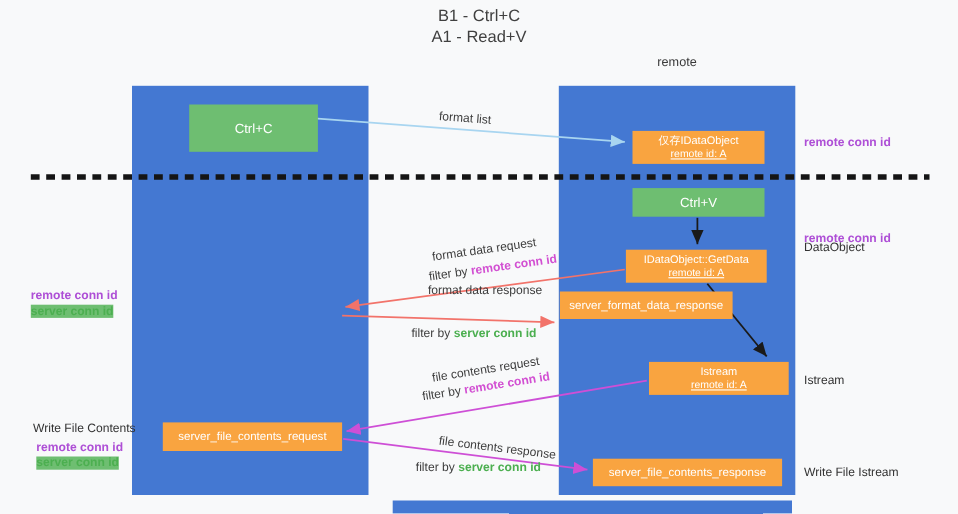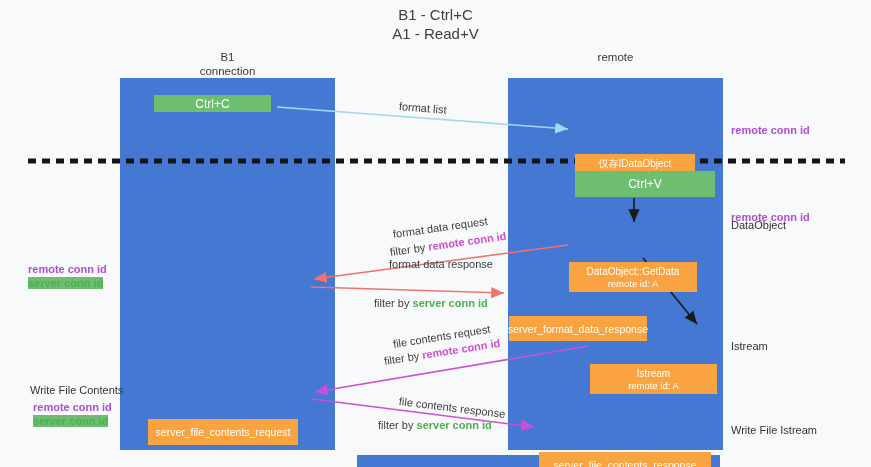--- a/index.html
+++ b/index.html
@@ -7,23 +7,23 @@
          font-family:"Liberation Sans",sans-serif;overflow:hidden;}
   .title-block{position:absolute;top:5px;left:0;right:0;text-align:center;
                font-size:15px;color:#404040;line-height:19px;z-index:5;}
   .lane{position:absolute;top:78px;width:215px;height:372px;background:#4478D2;z-index:1;}
   .lane-header{position:absolute;top:50px;width:215px;text-align:center;
                font-size:11.5px;color:#3a3a3a;line-height:14px;z-index:5;}
   .arrows{position:absolute;left:0;top:0;z-index:2;pointer-events:none;}
   .node{position:absolute;display:flex;flex-direction:column;align-items:center;
         justify-content:center;color:#fff;text-align:center;z-index:3;}
   .green{background:#6EBE71;font-size:12px;}
-  .orange{background:#F9A440;margin-top:35px;}
+  .orange{background:#F9A440;}
   .node .l1{font-size:10px;line-height:12px;}
-  .node .l2{font-size:9.5px;line-height:11px;}
+  .node .l2{font-size:9.5px;line-height:11px;text-decoration:underline;}
   .node .single{font-size:10.5px;}
   .edge-label{position:absolute;font-size:11px;color:#3d3d3d;white-space:nowrap;
               z-index:4;transform-origin:left center;}
   .rot4{transform:rotate(4.5deg);}
   .rotm8{transform:rotate(-8deg);}
   .rotm9{transform:rotate(-9deg);}
   .rot7{transform:rotate(7deg);}
   .magenta{color:#D24FD2;font-weight:700;}
   .grn{color:#4CAF50;font-weight:700;}
   .ann{position:absolute;font-size:11px;color:#333;white-space:nowrap;z-index:4;}
@@ -35,24 +35,20 @@
 </head>
 <body>
 
 <div class="stage">
 
   <div class="title-block">
     <div>B1 - Ctrl+C</div>
     <div>A1 - Read+V</div>
   </div>
 
-  <div class="lane-header" style="left:120px">
-    <div>B1</div>
-    <div>connection</div>
-  </div>
   <div class="lane-header" style="left:508px">
     <div>remote</div>
   </div>
 
   <div class="lane" style="left:120px"></div>
   <div class="lane" style="left:508px"></div>
   <div class="bottom-bar"></div>
 
   <svg class="arrows" width="871" height="467">
     <defs>
@@ -72,49 +68,49 @@
     <line x1="28" y1="161" x2="845" y2="161" stroke="#151515" stroke-width="5" stroke-dasharray="8 6"></line>
     <line x1="277" y1="107" x2="568" y2="129" stroke="#A8D5F0" stroke-width="1.6" marker-end="url(#mBlue)"></line>
     <line x1="634" y1="198" x2="634" y2="222" stroke="#1A1A1A" stroke-width="1.6" marker-end="url(#mBlack)"></line>
     <line x1="568" y1="245" x2="314" y2="279" stroke="#F2736A" stroke-width="1.6" marker-end="url(#mSalmon)"></line>
     <line x1="311" y1="287" x2="504" y2="293" stroke="#F2736A" stroke-width="1.6" marker-end="url(#mSalmon)"></line>
     <line x1="643" y1="258" x2="697" y2="324" stroke="#1A1A1A" stroke-width="1.6" marker-end="url(#mBlack)"></line>
     <line x1="588" y1="346" x2="315" y2="392" stroke="#CE4FD6" stroke-width="1.6" marker-end="url(#mMagenta)"></line>
     <line x1="312" y1="399" x2="534" y2="427" stroke="#CE4FD6" stroke-width="1.6" marker-end="url(#mMagenta)"></line>
   </svg>
 
-  <div class="node green" style="left:154px;top:95px;width:117px;height:17px">
+  <div class="node green" style="left:172px;top:95px;width:117px;height:43px">
     <span>Ctrl+C</span>
   </div>
 
   <div class="node orange" style="left:575px;top:119px;width:120px;height:30px">
     <span class="l1">仅存IDataObject</span>
     <span class="l2">remote id: A</span>
   </div>
 
-  <div class="node green" style="left:575px;top:171px;width:140px;height:26px">
+  <div class="node green" style="left:575px;top:171px;width:120px;height:26px">
     <span>Ctrl+V</span>
   </div>
 
   <div class="node orange" style="left:569px;top:227px;width:128px;height:30px">
-    <span class="l1">DataObject::GetData</span>
+    <span class="l1">IDataObject::GetData</span>
     <span class="l2">remote id: A</span>
   </div>
 
 
-  <div class="node orange" style="left:509px;top:281px;width:138px;height:25px">
+  <div class="node orange" style="left:509px;top:265px;width:157px;height:25px">
     <span class="single">server_format_data_response</span>
   </div>
 
   <div class="node orange" style="left:590px;top:329px;width:127px;height:30px">
     <span class="l1">Istream</span>
     <span class="l2">remote id: A</span>
   </div>
 
-  <div class="node orange" style="left:148px;top:384px;width:150px;height:26px">
+  <div class="node orange" style="left:148px;top:384px;width:163px;height:26px">
     <span class="single">server_file_contents_request</span>
   </div>
 
   <div class="node orange" style="left:539px;top:417px;width:172px;height:25px">
     <span class="single">server_file_contents_response</span>
   </div>
 
   <div class="edge-label rot4" style="left:399px;top:100px">format list</div>
 
   <div class="edge-label rotm8" style="left:393px;top:228px">format data request</div>

